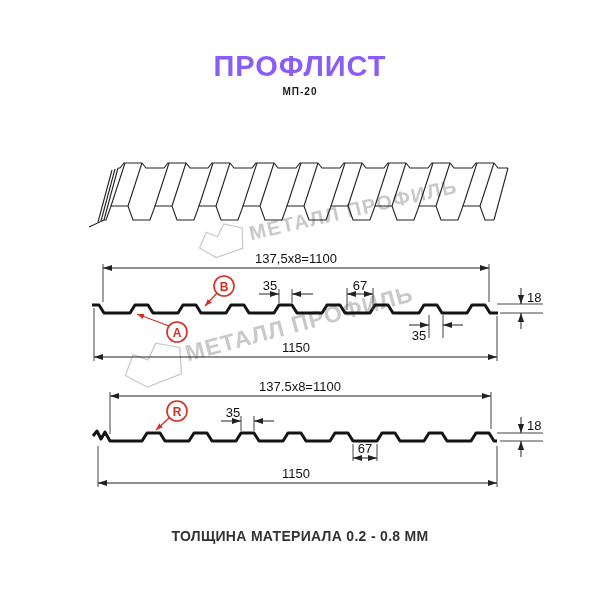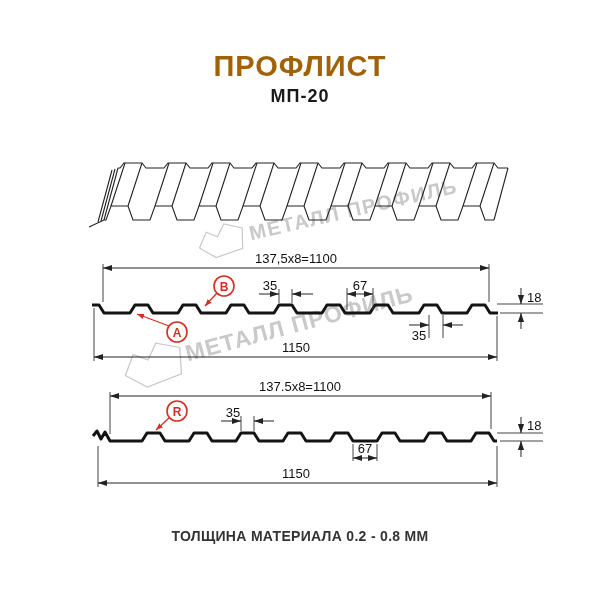--- a/index.html
+++ b/index.html
@@ -1,21 +1,21 @@
 <!DOCTYPE html>
 <html><head>
 <meta charset="utf-8">
 <style>
   html,body{margin:0;padding:0;}
   body{width:600px;height:600px;background:#ffffff;position:relative;overflow:hidden;
        font-family:"Liberation Sans", sans-serif;}
   .title{position:absolute;top:50px;left:0;width:600px;text-align:center;
-         font-size:29px;font-weight:700;letter-spacing:1px;color:#a16207;}
+         font-size:29px;font-weight:700;letter-spacing:1px;color:#8b5cf6;}
   .subtitle{position:absolute;top:86px;left:0;width:600px;text-align:center;
-         font-size:18px;font-weight:600;letter-spacing:1px;color:#191919;}
+         font-size:10px;font-weight:600;letter-spacing:1px;color:#191919;}
   .caption{position:absolute;top:528px;left:0;width:600px;text-align:center;
          font-size:14px;font-weight:600;letter-spacing:.3px;color:#333333;}
   svg{position:absolute;top:0;left:0;}
   .thin{stroke:#222;stroke-width:1.1;fill:none;}
   .tick{stroke:#444;stroke-width:1;fill:none;}
   .dimline{stroke:#222;stroke-width:1;fill:none;}
   .thick{stroke:#141414;stroke-width:3;fill:none;stroke-linejoin:round;}
   .dimtext{font-size:13px;fill:#111;}
   .wmtext{font-weight:700;fill:#c9c9c9;}
   .lbl-circ{fill:#fff;stroke:#d32f23;stroke-width:1.6;}

